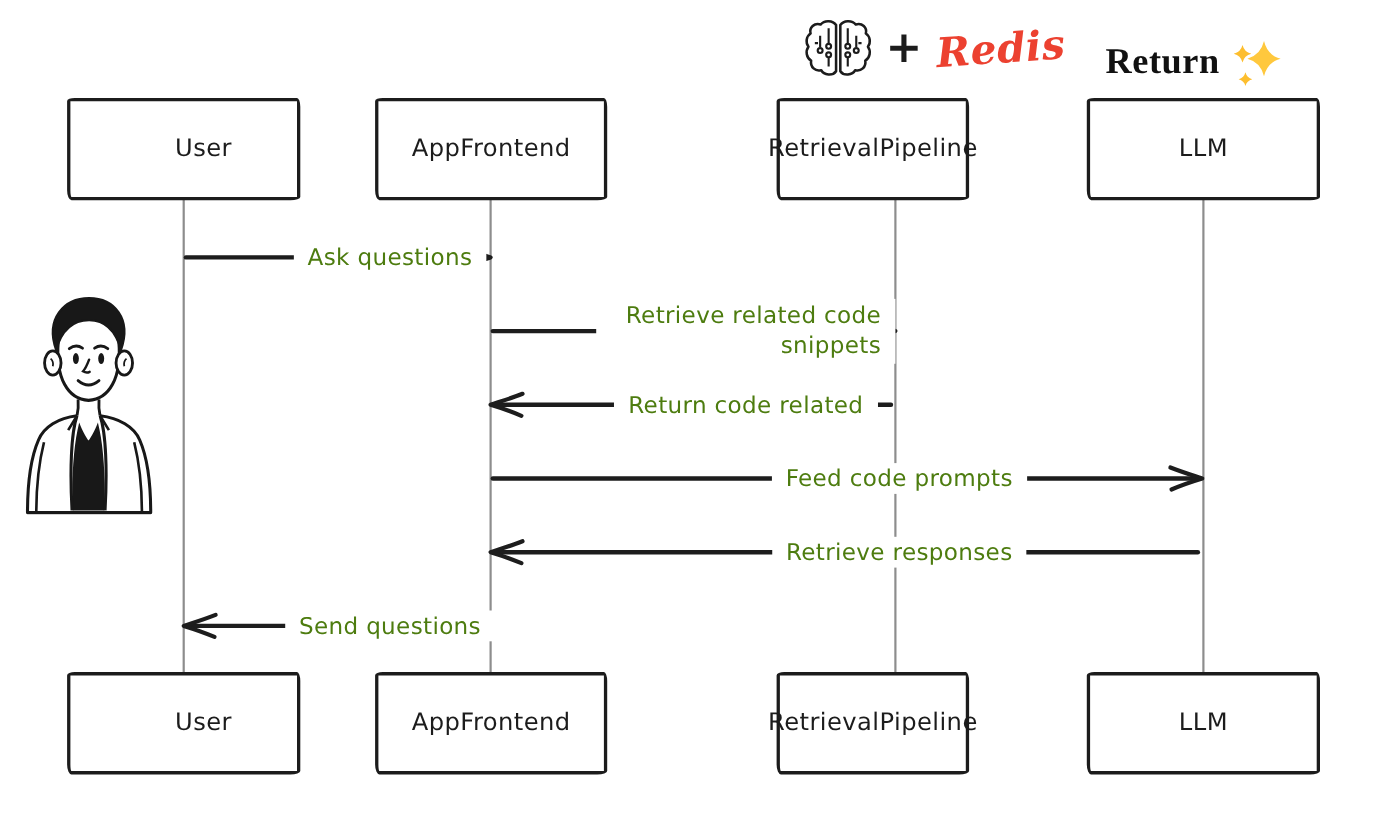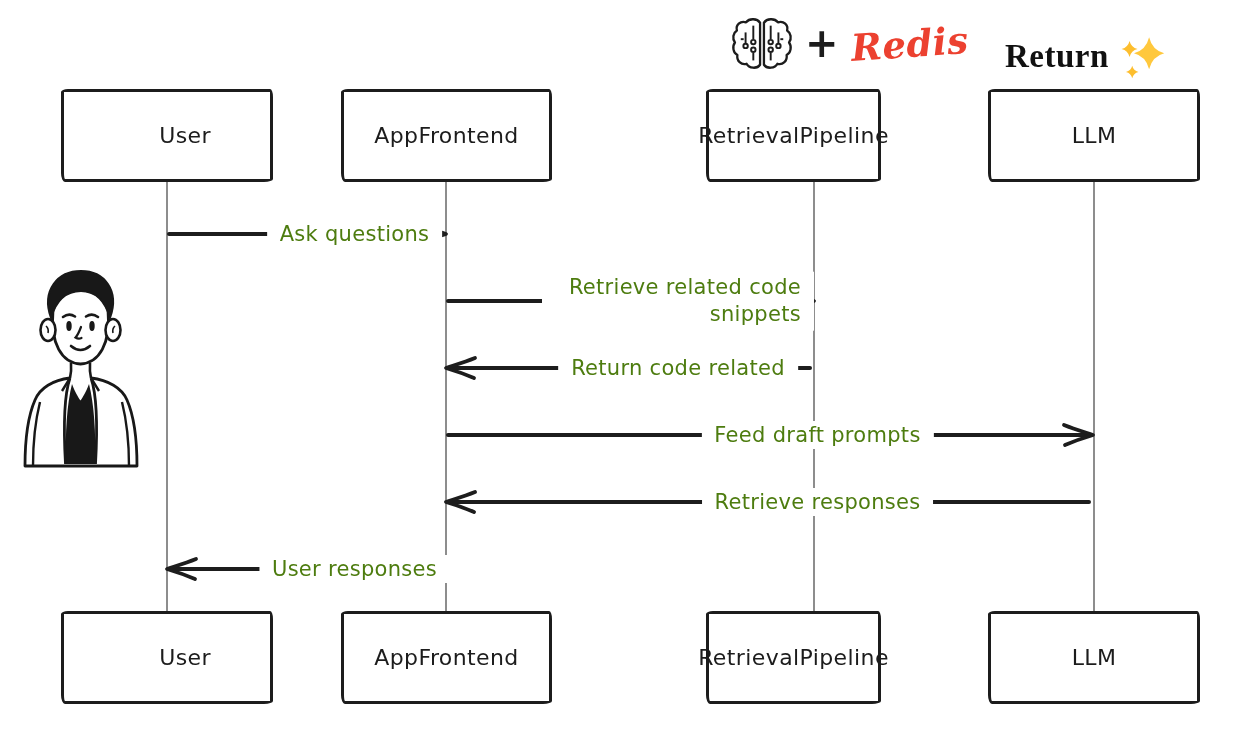--- a/index.html
+++ b/index.html
@@ -262,37 +262,37 @@
       <path d="M33 4 C 23 8, 13 11, 4 14 C 14 17, 25 21, 32 24" fill="none" stroke="#1d1d1d" stroke-width="3.8" stroke-linecap="round" stroke-linejoin="round"></path>
     </svg>
     <span class="msg-label">Return code related</span>
   </div>
 
   <div class="msg m4">
     <div class="msg-line"></div>
     <svg class="arrow right" viewBox="0 0 38 28">
       <path d="M5 4 C 15 8, 25 11, 34 14 C 24 17, 13 21, 6 24" fill="none" stroke="#1d1d1d" stroke-width="3.8" stroke-linecap="round" stroke-linejoin="round"></path>
     </svg>
-    <span class="msg-label">Feed draft prompts</span>
+    <span class="msg-label">Feed code prompts</span>
   </div>
 
   <div class="msg m5">
     <div class="msg-line"></div>
     <svg class="arrow left" viewBox="0 0 38 28">
       <path d="M33 4 C 23 8, 13 11, 4 14 C 14 17, 25 21, 32 24" fill="none" stroke="#1d1d1d" stroke-width="3.8" stroke-linecap="round" stroke-linejoin="round"></path>
     </svg>
     <span class="msg-label">Retrieve responses</span>
   </div>
 
   <div class="msg m6">
     <div class="msg-line"></div>
     <svg class="arrow left" viewBox="0 0 38 28">
       <path d="M33 4 C 23 8, 13 11, 4 14 C 14 17, 25 21, 32 24" fill="none" stroke="#1d1d1d" stroke-width="3.8" stroke-linecap="round" stroke-linejoin="round"></path>
     </svg>
-    <span class="msg-label">User responses</span>
+    <span class="msg-label">Send questions</span>
   </div>
 
   <div class="actor row-bottom a-user">
     <span>User</span>
   </div>
   <div class="actor row-bottom a-app">
     <span>AppFrontend</span>
   </div>
   <div class="actor row-bottom a-retrieval">
     <span>RetrievalPipeline</span>

